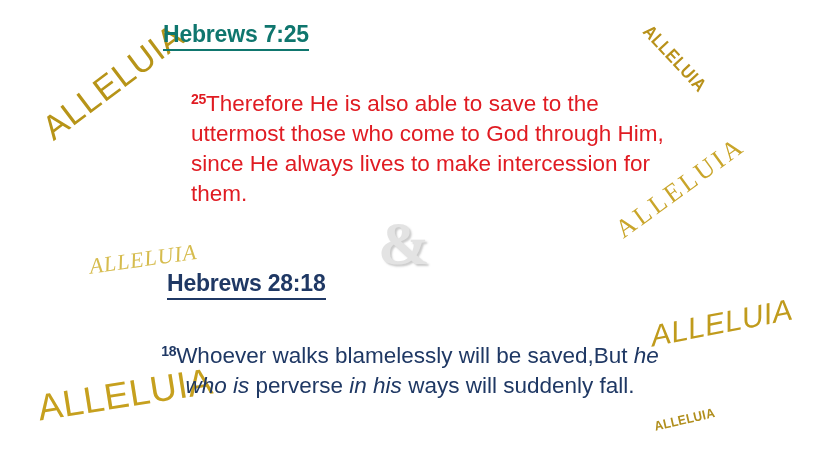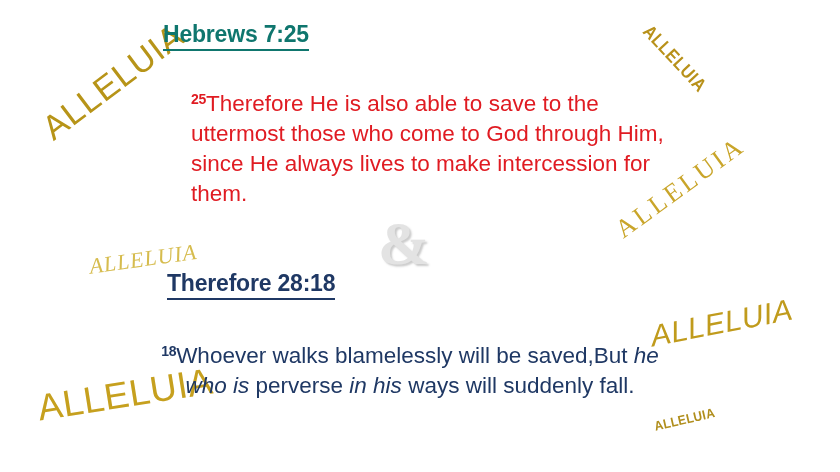--- a/index.html
+++ b/index.html
@@ -186,20 +186,20 @@
     <span class="ul">Hebrews 7:25</span>
   </div>
 
   <div class="verse" id="heb-verse">
     <span class="vnum">25</span><span>Therefore He is also able to save to the uttermost those who come to God through Him, since He always lives to make intercession for them.</span>
   </div>
 
   <div id="amp">&amp;</div>
 
   <div class="heading" id="pro-heading">
-    <span class="ul">Therefore 28:18</span>
+    <span class="ul">Hebrews 28:18</span>
   </div>
 
   <div class="verse" id="pro-verse">
     <span class="vnum">18</span><span id="pro-body"><span>Whoever walks blamelessly will be saved,</span><span>But </span><span class="it">he who is</span><span> perverse </span><span class="it">in his</span><span> ways will suddenly fall.</span></span>
   </div>
 
 </div>
 
 </body></html>

